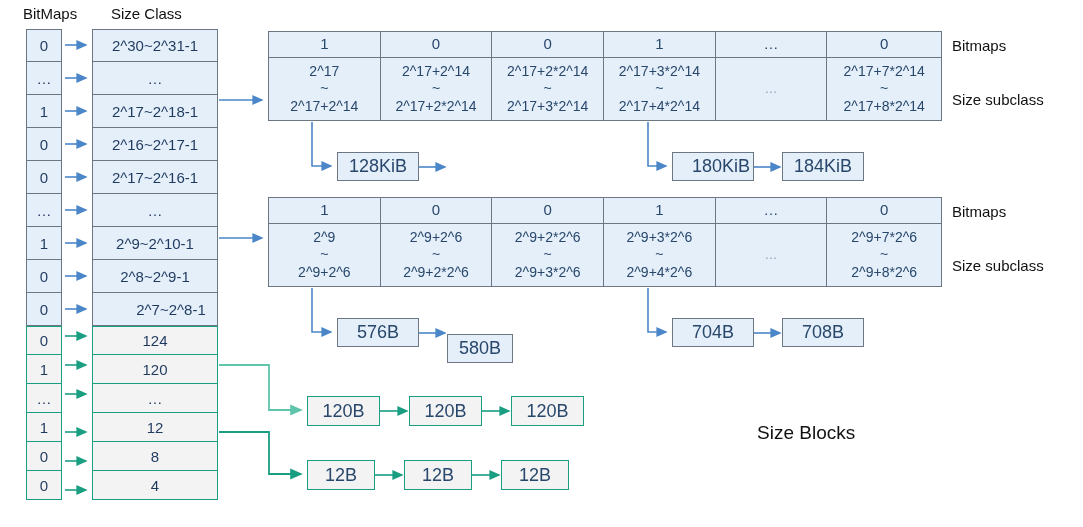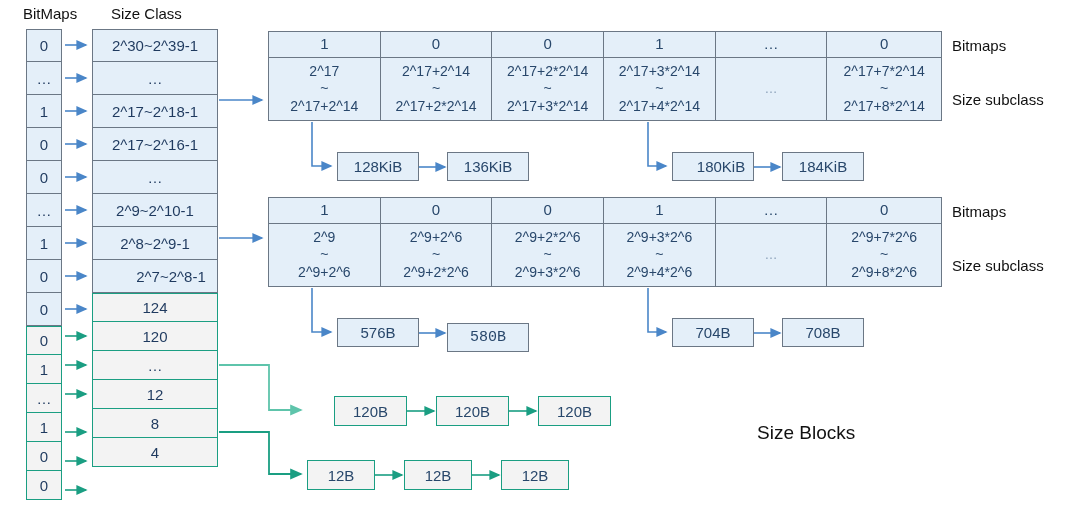--- a/index.html
+++ b/index.html
@@ -44,21 +44,21 @@
     font-size:14px;line-height:1.25;text-align:center;color:#28476b;
   }
   .scbitrow .sccell{border-bottom:1px solid #6b7785;font-size:15px;}
   .sccell:last-child{border-right:none;}
   .sccell .ell{color:#8aa0b8;font-size:13px;}
   .sccell .tl{font-size:14px;}
 
   
   .leafbox{
     display:flex;align-items:center;justify-content:center;
-    font-size:15px;box-sizing:border-box;
+    font-size:18px;box-sizing:border-box;
   }
   .leaf-blue{background:#e4eff9;border:1px solid #6b7785;color:#28476b;}
   .leaf-green{background:#f3f3f3;border:1.4px solid #1a9e82;color:#28476b;}
 
   svg.ov{position:absolute;left:0;top:0;width:1083px;height:527px;pointer-events:none;}
 </style>
 </head>
 <body>
 
 <div class="abs hdr" style="left:23px;top:5px;">BitMaps</div>
@@ -78,23 +78,24 @@
     <div class="cell cell-blue" style="height: 33px;">0</div>
     <div class="cell cell-blue" style="height: 33px;">0</div>
     <div class="cell cell-green first" style="height: 29px;">0</div>
     <div class="cell cell-green" style="height: 29px;">1</div>
     <div class="cell cell-green" style="height: 29px;">…</div>
     <div class="cell cell-green" style="height: 29px;">1</div>
     <div class="cell cell-green" style="height: 29px;">0</div>
     <div class="cell cell-green" style="height: 29px;">0</div>
   </div>
 <div class="abs" id="sccol" style="left:92px;top:29px;width:126px;">
-    <div class="cell cell-blue first" style="height: 33px;">2^30~2^39-1</div>
+    <div class="cell cell-blue first" style="height: 33px;">2^30~2^31-1</div>
     <div class="cell cell-blue" style="height: 33px;">…</div>
     <div class="cell cell-blue" style="height: 33px;">2^17~2^18-1</div>
+    <div class="cell cell-blue" style="height: 33px;">2^16~2^17-1</div>
     <div class="cell cell-blue" style="height: 33px;">2^17~2^16-1</div>
     <div class="cell cell-blue" style="height: 33px;">…</div>
     <div class="cell cell-blue" style="height: 33px; text-align: center;">2^9~2^10-1</div>
     <div class="cell cell-blue" style="height: 33px;">2^8~2^9-1</div>
     <div class="cell cell-blue" style="height: 33px; padding-left: 32px;">2^7~2^8-1</div>
     <div class="cell cell-green first" style="height: 29px;">124</div>
     <div class="cell cell-green" style="height: 29px;">120</div>
     <div class="cell cell-green" style="height: 29px;">…</div>
     <div class="cell cell-green" style="height: 29px;">12</div>
     <div class="cell cell-green" style="height: 29px;">8</div>
@@ -193,21 +194,20 @@
 <div class="abs" id="leaf-t0-l0" style="left: 337px; top: 152px; width: 192px; height: 29px; position: absolute;">
     <div class="abs leafbox leaf-blue" style="left: 0px; top: 0px; width: 82px; height: 29px;">128KiB</div>
     <svg class="abs" width="28" height="12" style="left: 82px; top: 8.5px;">
       <defs>
         <marker id="mleaf-t0-l00" markerWidth="7" markerHeight="7" refX="6" refY="3.1" orient="auto">
           <path d="M0,0 L7,3.1 L0,6.2 z" fill="#4a86c8"></path>
         </marker>
       </defs>
       <line x1="0" y1="6" x2="26" y2="6" stroke="#4a86c8" stroke-width="1.6" marker-end="url(#mleaf-t0-l00)"></line>
     </svg>
-    <div class="abs leafbox leaf-blue" style="left: 110px; top: 0px; width: 82px; height: 29px;">136KiB</div>
   </div>
 <div class="abs" id="leaf-t0-l1" style="left: 672px; top: 152px; width: 192px; height: 29px; position: absolute;">
     <div class="abs leafbox leaf-blue" style="left: 0px; top: 0px; width: 82px; height: 29px; padding-left: 16px;">180KiB</div>
     <svg class="abs" width="28" height="12" style="left: 82px; top: 8.5px;">
       <defs>
         <marker id="mleaf-t0-l10" markerWidth="7" markerHeight="7" refX="6" refY="3.1" orient="auto">
           <path d="M0,0 L7,3.1 L0,6.2 z" fill="#4a86c8"></path>
         </marker>
       </defs>
       <line x1="0" y1="6" x2="26" y2="6" stroke="#4a86c8" stroke-width="1.6" marker-end="url(#mleaf-t0-l10)"></line>
@@ -217,35 +217,35 @@
 <div class="abs" id="leaf-t1-l0" style="left: 337px; top: 318px; width: 192px; height: 29px; position: absolute;">
     <div class="abs leafbox leaf-blue" style="left: 0px; top: 0px; width: 82px; height: 29px;">576B</div>
     <svg class="abs" width="28" height="12" style="left: 82px; top: 8.5px;">
       <defs>
         <marker id="mleaf-t1-l00" markerWidth="7" markerHeight="7" refX="6" refY="3.1" orient="auto">
           <path d="M0,0 L7,3.1 L0,6.2 z" fill="#4a86c8"></path>
         </marker>
       </defs>
       <line x1="0" y1="6" x2="26" y2="6" stroke="#4a86c8" stroke-width="1.6" marker-end="url(#mleaf-t1-l00)"></line>
     </svg>
-    <div class="abs leafbox leaf-blue" style="left: 110px; top: 5px; width: 82px; height: 29px; font-family: Liberation Mono, monospace;">580B</div>
+    <div class="abs leafbox leaf-blue" style="left: 110px; top: 16px; width: 66px; height: 29px;">580B</div>
   </div>
 <div class="abs" id="leaf-t1-l1" style="left: 672px; top: 318px; width: 192px; height: 29px; position: absolute;">
     <div class="abs leafbox leaf-blue" style="left: 0px; top: 0px; width: 82px; height: 29px;">704B</div>
     <svg class="abs" width="28" height="12" style="left: 82px; top: 8.5px;">
       <defs>
         <marker id="mleaf-t1-l10" markerWidth="7" markerHeight="7" refX="6" refY="3.1" orient="auto">
           <path d="M0,0 L7,3.1 L0,6.2 z" fill="#4a86c8"></path>
         </marker>
       </defs>
       <line x1="0" y1="6" x2="26" y2="6" stroke="#4a86c8" stroke-width="1.6" marker-end="url(#mleaf-t1-l10)"></line>
     </svg>
     <div class="abs leafbox leaf-blue" style="left: 110px; top: 0px; width: 82px; height: 29px;">708B</div>
   </div>
-<div class="abs" id="leaf-s0" style="left: 307px; top: 396px; width: 277px; height: 30px; position: absolute; margin-left: 27px;">
+<div class="abs" id="leaf-s0" style="left: 307px; top: 396px; width: 277px; height: 30px; position: absolute;">
     <div class="abs leafbox leaf-green" style="left: 0px; top: 0px; width: 73px; height: 30px;">120B</div>
     <svg class="abs" width="29" height="12" style="left: 73px; top: 9px;">
       <defs>
         <marker id="mleaf-s00" markerWidth="7" markerHeight="7" refX="6" refY="3.1" orient="auto">
           <path d="M0,0 L7,3.1 L0,6.2 z" fill="#1a9e82"></path>
         </marker>
       </defs>
       <line x1="0" y1="6" x2="27" y2="6" stroke="#1a9e82" stroke-width="1.6" marker-end="url(#mleaf-s00)"></line>
     </svg>
     <div class="abs leafbox leaf-green" style="left: 102px; top: 0px; width: 73px; height: 30px;">120B</div>

